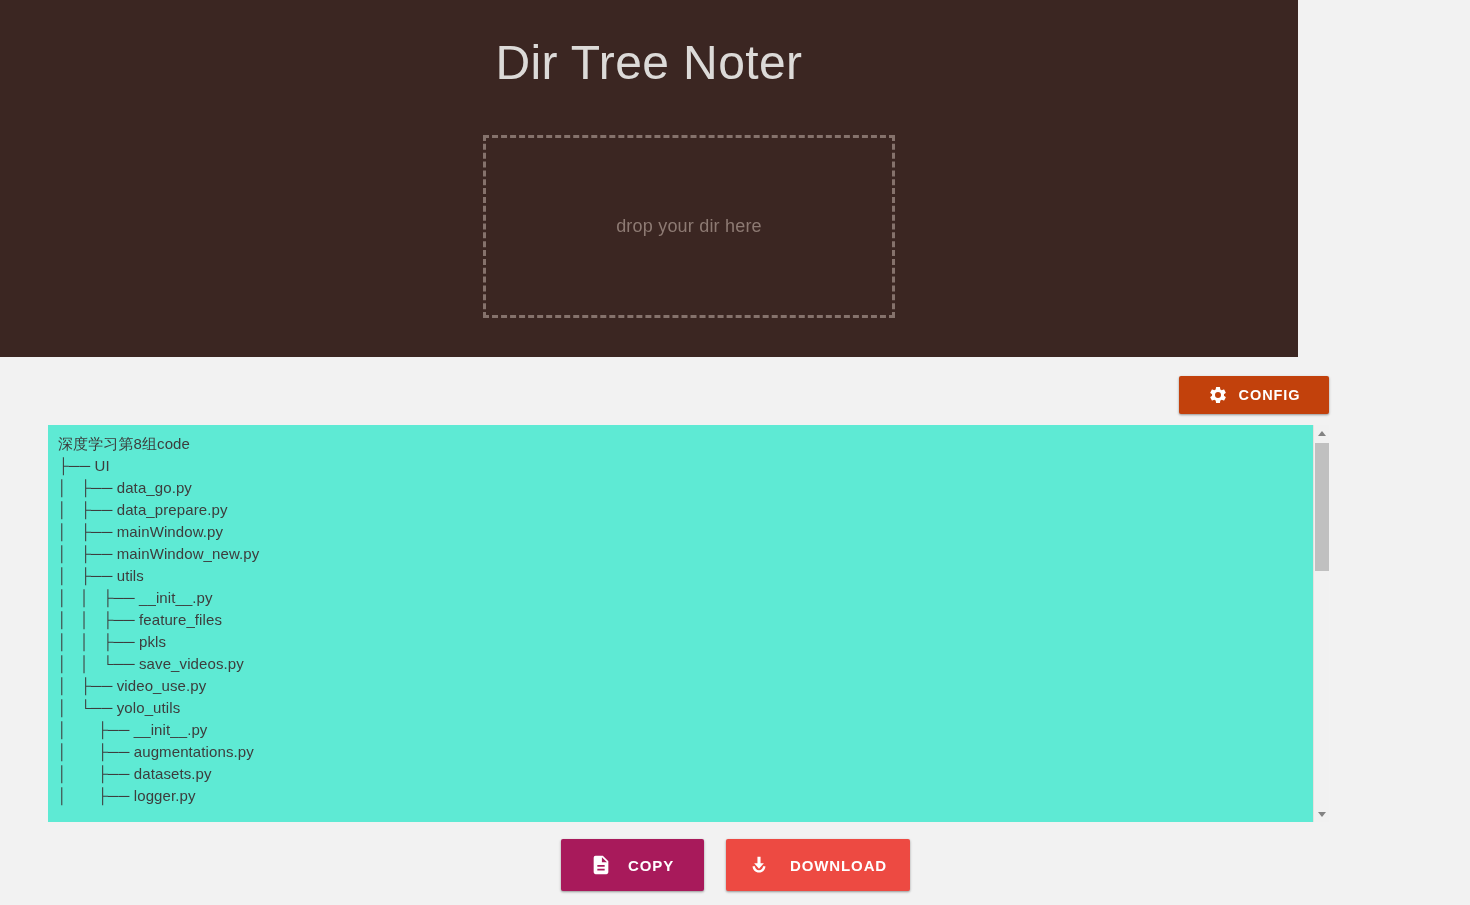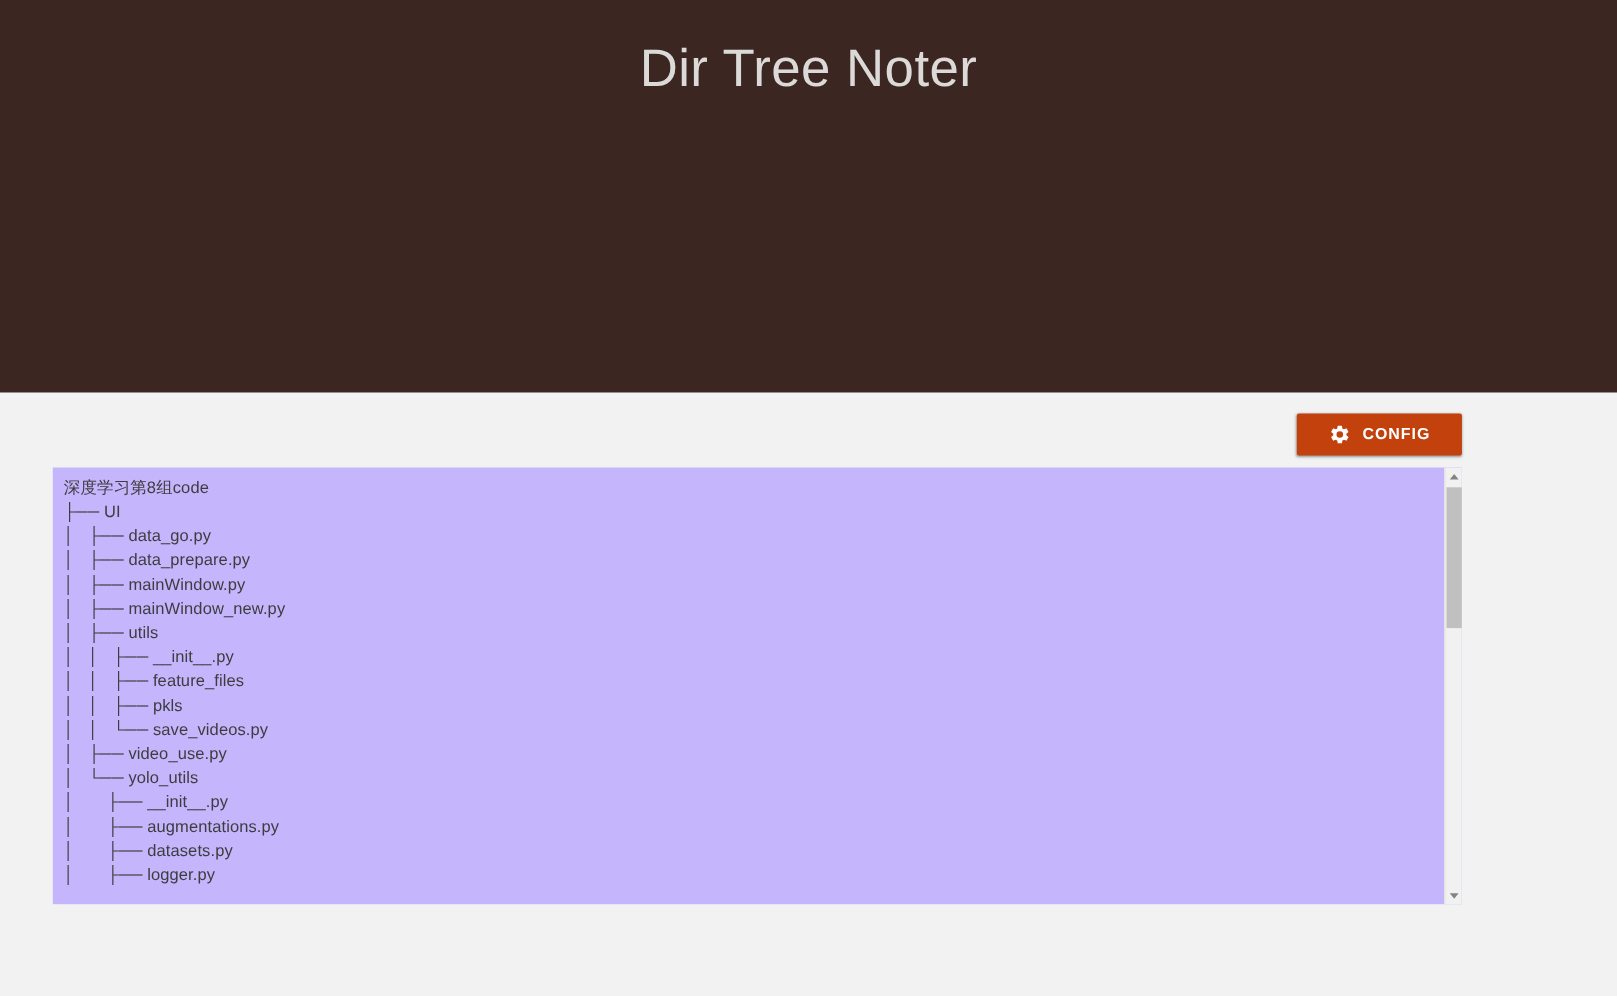--- a/index.html
+++ b/index.html
@@ -9,21 +9,21 @@
     padding: 0;
     width: 1470px;
     height: 905px;
     overflow: hidden;
     background: #f2f2f2;
     font-family: "Liberation Sans", sans-serif;
   }
 
   
   .hero {
-    width: 1470px;
+    width: 1298px;
     height: 357px;
     background: #3b2622;
     position: relative;
   }
   .hero-title {
     margin: 0;
     padding-top: 33px;
     text-align: center;
     font-size: 48px;
     font-weight: 400;
@@ -85,21 +85,21 @@
   }
   .btn-config .ico { margin-right: 11px; display: inline-flex; }
 
   
   .tree-wrap {
     position: absolute;
     left: 48px;
     top: 68px;
     width: 1281px;
     height: 397px;
-    background: #c4b5fd;
+    background: #5eead4;
     display: flex;
     overflow: hidden;
     gap: 17px;
   }
   .tree-scrollarea {
     flex: 1 1 auto;
     overflow: hidden;
     padding: 8px 0 0 10px;
   }
   pre.tree {
@@ -170,20 +170,23 @@
   }
   .btn-copy .ico, .btn-download .ico { margin-right: 16px; display: inline-flex; }
   .btn-download .ico { margin-right: 20px; }
 </style>
 </head>
 <body>
 
 <div class="hero">
   <h1 class="hero-title">Dir Tree Noter</h1>
 
+  <div class="dropzone">
+    <span class="dropzone-text">drop your dir here</span>
+  </div>
 </div>
 
 <div class="content">
 
   <div class="config-row">
     <button class="btn btn-config">
       <span class="ico">
         <svg width="20" height="20" viewBox="0 0 24 24" fill="#ffffff" aria-hidden="true">
           <path d="M19.14 12.94a7.6 7.6 0 0 0 .06-.94 7.6 7.6 0 0 0-.06-.94l2.03-1.58a.49.49 0 0 0 .12-.62l-1.92-3.32a.49.49 0 0 0-.59-.22l-2.39.96a7.03 7.03 0 0 0-1.62-.94l-.36-2.54a.48.48 0 0 0-.48-.41h-3.84a.48.48 0 0 0-.48.41l-.36 2.54c-.59.24-1.13.56-1.62.94l-2.39-.96a.48.48 0 0 0-.59.22L2.74 8.86a.48.48 0 0 0 .12.62l2.03 1.58c-.04.31-.06.63-.06.94 0 .31.02.63.06.94l-2.03 1.58a.49.49 0 0 0-.12.62l1.92 3.32c.12.22.38.3.59.22l2.39-.96c.5.38 1.03.7 1.62.94l.36 2.54c.04.24.24.41.48.41h3.84c.24 0 .44-.17.48-.41l.36-2.54c.59-.24 1.13-.56 1.62-.94l2.39.96c.22.08.47 0 .59-.22l1.92-3.32a.49.49 0 0 0-.12-.62l-2.03-1.58zM12 15.6A3.6 3.6 0 1 1 12 8.4a3.6 3.6 0 0 1 0 7.2z"></path>
         </svg>
@@ -217,14 +220,34 @@
       <div class="sbar-btn">
         <span class="sbar-arrow up"></span>
       </div>
       <div class="sbar-thumb"></div>
       <div class="sbar-btn bottom">
         <span class="sbar-arrow down"></span>
       </div>
     </div>
   </div>
 
+  <div class="actions">
+    <button class="btn btn-copy">
+      <span class="ico">
+        <svg width="22" height="22" viewBox="0 0 24 24" fill="#ffffff" aria-hidden="true">
+          <path d="M14 2H6a2 2 0 0 0-2 2v16a2 2 0 0 0 2 2h12a2 2 0 0 0 2-2V8l-6-6zm2 16H8v-2h8v2zm0-4H8v-2h8v2zm-3-5V3.5L18.5 9H13z"></path>
+        </svg>
+      </span>
+      <span>COPY</span>
+    </button>
+
+    <button class="btn btn-download">
+      <span class="ico">
+        <svg width="22" height="22" viewBox="0 0 24 24" fill="#ffffff" aria-hidden="true">
+          <path d="M10.3 3h3.4v7.2h3.6L12 16.2 6.7 10.2h3.6V3z"></path>
+          <path d="M5 13.4c0 3.9 3.1 6.9 7 6.9s7-3 7-6.9h-2.6c0 2.4-2 4.3-4.4 4.3s-4.4-1.9-4.4-4.3H5z"></path>
+        </svg>
+      </span>
+      <span>DOWNLOAD</span>
+    </button>
+  </div>
 
 </div>
 
 </body></html>

